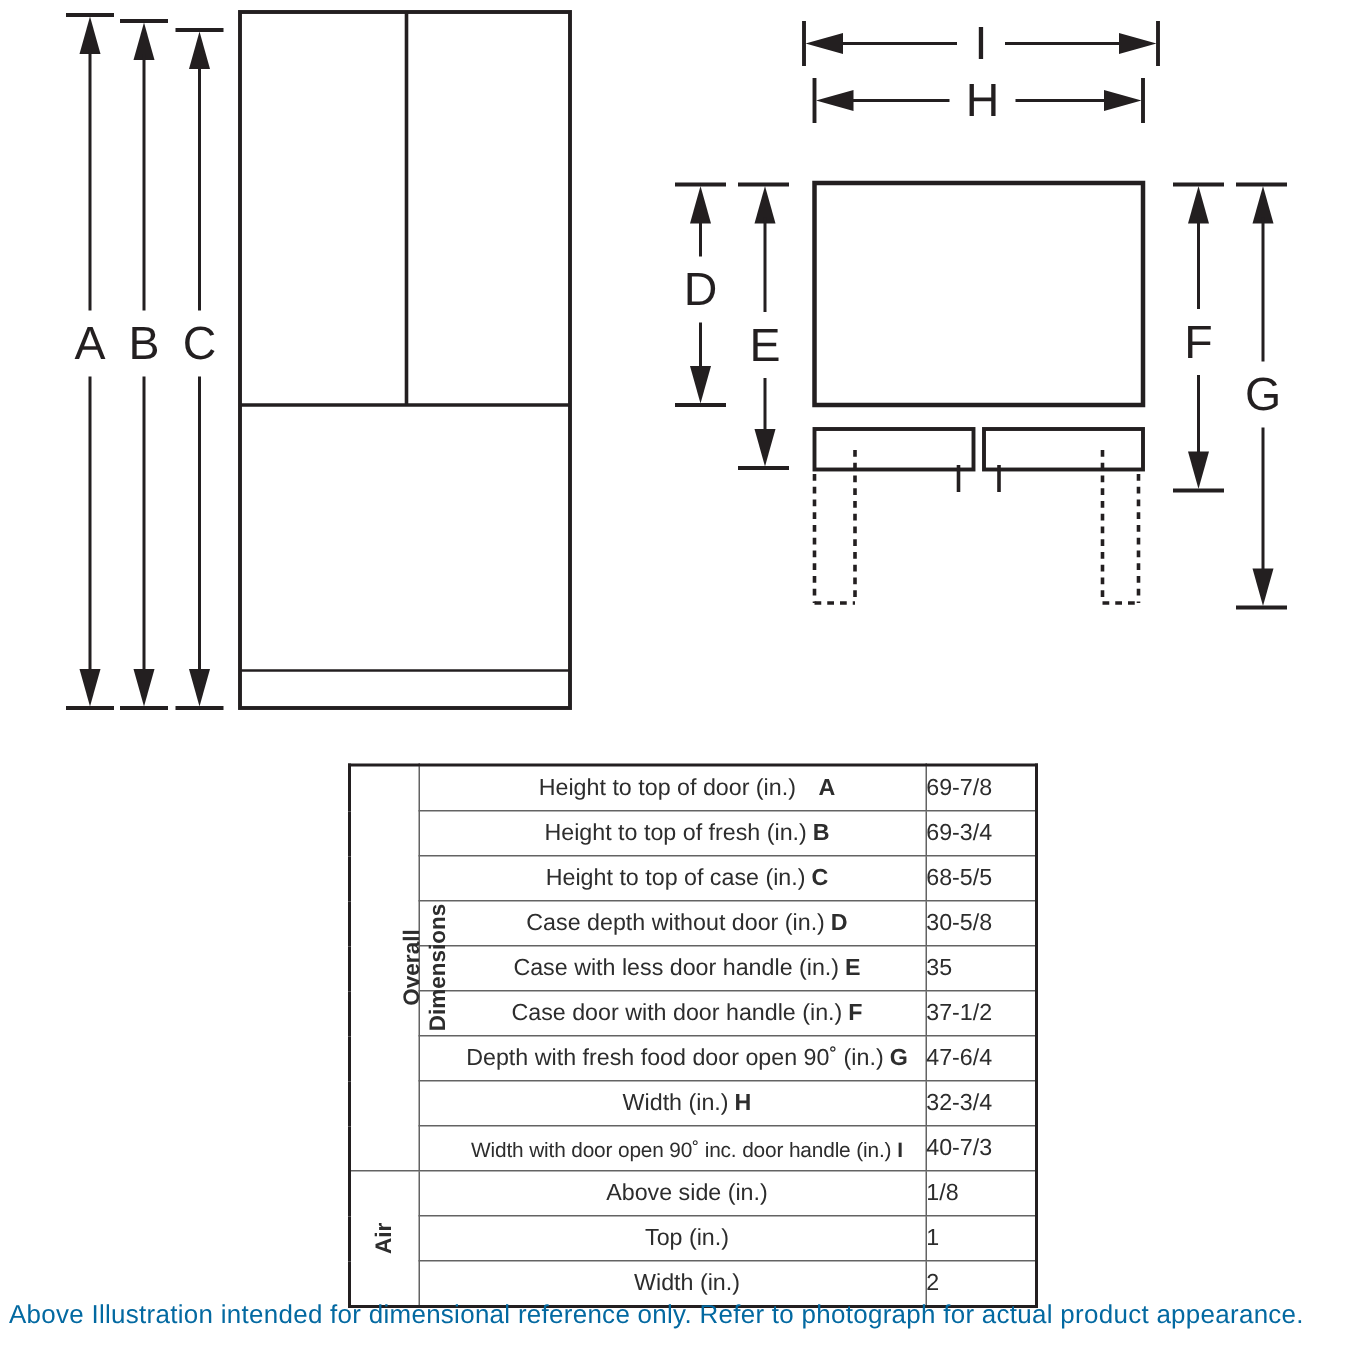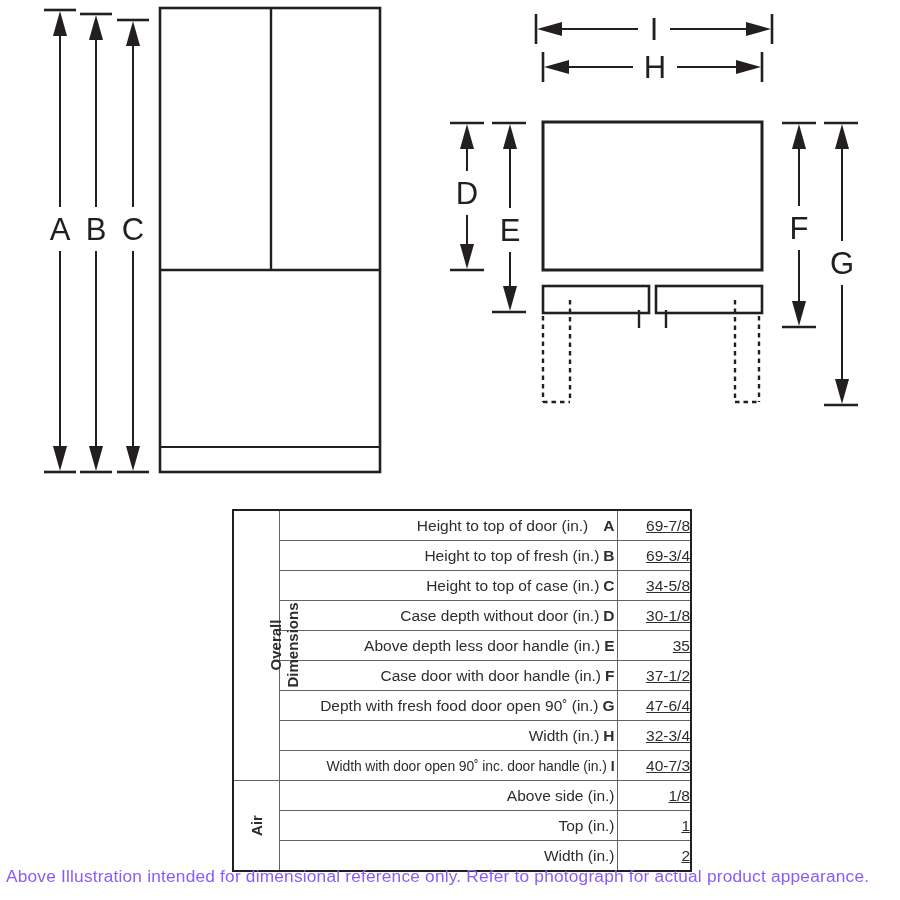--- a/index.html
+++ b/index.html
@@ -26,22 +26,22 @@
     position: absolute;
     left: 232px; top: 509px;
     width: 458px; height: 353px;
     border-collapse: collapse;
     table-layout: fixed;
     font-size: 15.5px;
     color: #2d2d2d;
   }
   table.dims { border: 2px solid #231f20; }
   table.dims td { border: 1px solid #636363; padding: 0; height: 29px; }
-  table.dims td.label { text-align: right; padding-left: 22px; padding-right: 2px; }
-  table.dims td.value { text-align: right; text-decoration: underline; }
+  table.dims td.label { text-align: center; padding-left: 22px; padding-right: 2px; }
+  table.dims td.value { text-align: left; }
   table.dims tr.group-start td { border-top: 1.5px solid #231f20; }
   table.dims td.vh { text-align: center; vertical-align: middle; }
   .vtext {
     display: inline-block;
     transform: rotate(-90deg);
     font-weight: bold;
     font-size: 15px;
     line-height: 17px;
     text-align: center;
     white-space: normal;
@@ -49,21 +49,21 @@
   .vtext.two { width: 99px; }
   .letter { font-weight: bold; margin-left: 4px; }
   .letter.wide-gap { margin-left: 15px; }
   tr.small td.label { font-size: 13.9px; letter-spacing: -0.1px; margin-top: 33px; }
   .footnote {
     position: absolute;
     left: 6px; top: 866px;
     width: 893px;
     font-size: 17.3px;
     letter-spacing: 0.2px;
-    color: #8b5cf6;
+    color: #0369a1;
     white-space: nowrap;
   }
 </style>
 </head>
 <body>
 
 <div class="canvas">
 
   <svg class="diagram" width="900" height="900" viewBox="0 0 900 900">
 
@@ -204,28 +204,28 @@
         </td>
         <td class="label"><span>Height to top of door (in.)</span><b class="letter wide-gap">A</b></td>
         <td class="value">69-7/8</td>
       </tr>
       <tr>
         <td class="label"><span>Height to top of fresh (in.)</span><b class="letter">B</b></td>
         <td class="value">69-3/4</td>
       </tr>
       <tr>
         <td class="label"><span>Height to top of case (in.)</span><b class="letter">C</b></td>
-        <td class="value">34-5/8</td>
+        <td class="value">68-5/5</td>
       </tr>
       <tr>
         <td class="label"><span>Case depth without door (in.)</span><b class="letter">D</b></td>
-        <td class="value">30-1/8</td>
-      </tr>
-      <tr>
-        <td class="label"><span>Above depth less door handle (in.)</span><b class="letter">E</b></td>
+        <td class="value">30-5/8</td>
+      </tr>
+      <tr>
+        <td class="label"><span>Case with less door handle (in.)</span><b class="letter">E</b></td>
         <td class="value">35</td>
       </tr>
       <tr>
         <td class="label"><span>Case door with door handle (in.)</span><b class="letter">F</b></td>
         <td class="value">37-1/2</td>
       </tr>
       <tr>
         <td class="label"><span>Depth with fresh food door open 90˚ (in.)</span><b class="letter">G</b></td>
         <td class="value">47-6/4</td>
       </tr>

